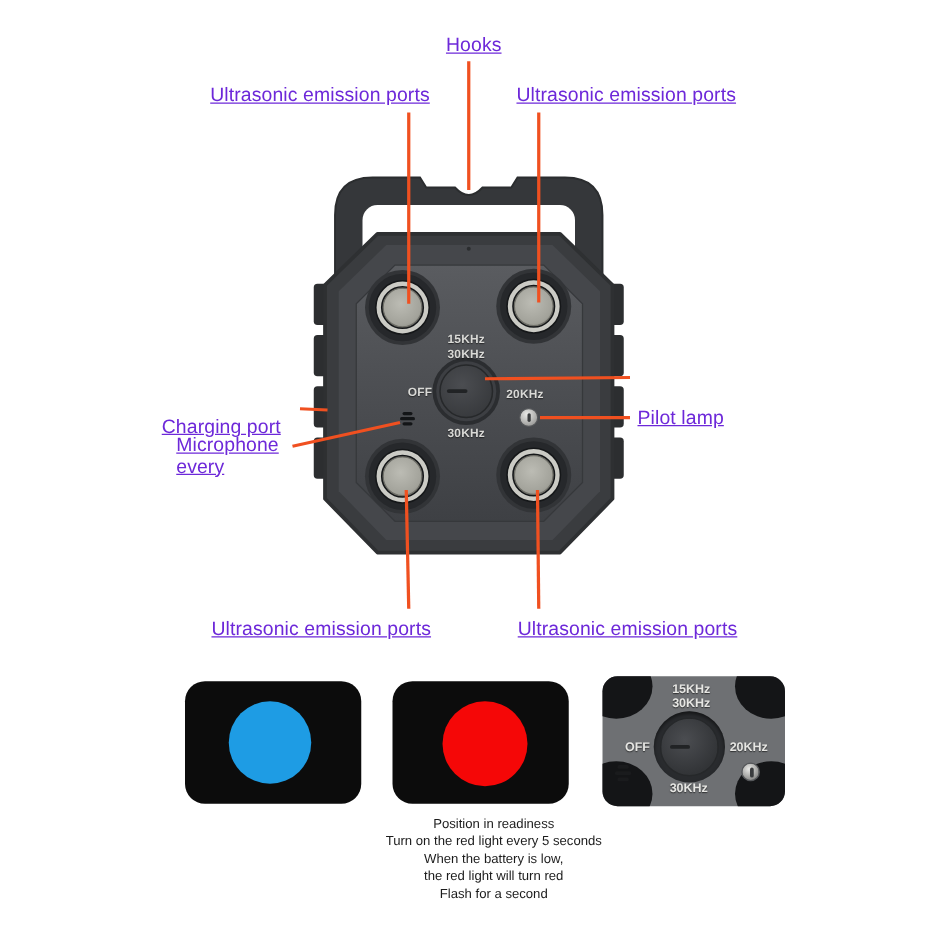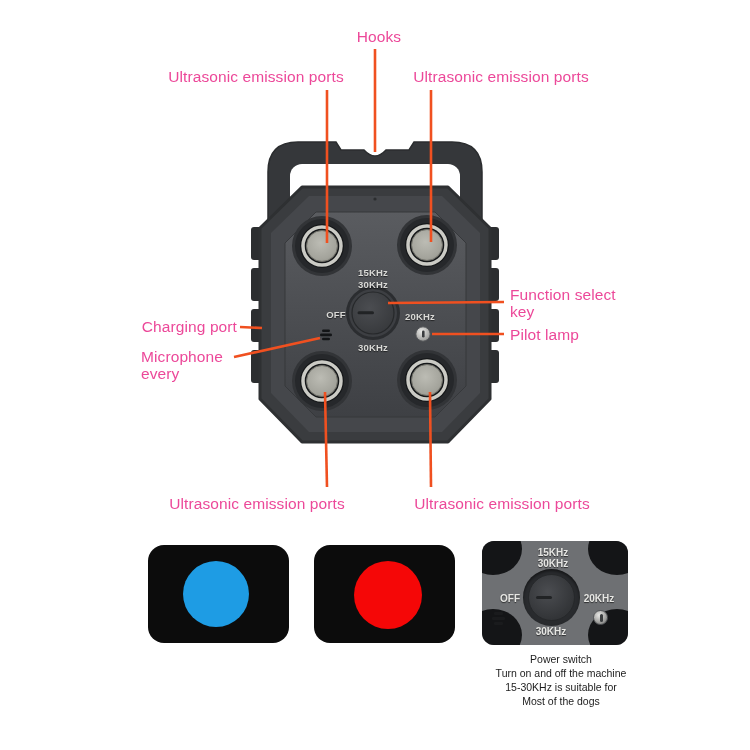--- a/index.html
+++ b/index.html
@@ -2,25 +2,25 @@
 <html><head>
 <meta charset="utf-8">
 <style>
   html,body{margin:0;padding:0;background:#ffffff;}
   .stage{
     position:relative;width:750px;height:750px;background:#ffffff;overflow:hidden;
     font-family:"Liberation Sans", sans-serif;
   }
   .abs{position:absolute;}
   .diagram-label{
-    position:absolute;font-size:15.5px;line-height:16.5px;color:#ec4899;
-    white-space:pre-line;letter-spacing:.1px;
+    position:absolute;font-size:15.5px;line-height:16.5px;color:#6d28d9;
+    white-space:pre-line;letter-spacing:.1px;text-decoration:underline;
   }
   .center-x{transform:translateX(-50%);text-align:center;}
-  .right-align{text-align:right;}
+  .right-align{text-align:center;margin-top:15px;}
   .dev-label{
     position:absolute;color:#d9d9d6;font-weight:bold;font-size:9.5px;
     transform:translate(-50%,-50%);text-shadow:0 1px 1px rgba(0,0,0,.55);
     letter-spacing:.2px;white-space:nowrap;
   }
   .indicator-panel{
     position:absolute;background:#0c0c0c;border-radius:16px;
   }
   .light-circle{
     position:absolute;border-radius:50%;
@@ -170,33 +170,36 @@
   <span class="dev-label" style="left:336px;top:314px">OFF</span>
   <span class="dev-label" style="left:420px;top:316px">20KHz</span>
   <span class="dev-label" style="left:373px;top:347px">30KHz</span>
 
   <div class="diagram-label center-x" style="left:379px;top:29px">Hooks</div>
   <div class="diagram-label center-x" style="left:256px;top:69px">Ultrasonic emission ports</div>
   <div class="diagram-label center-x" style="left:501px;top:69px">Ultrasonic emission ports</div>
   <div class="diagram-label right-align" style="left:117px;top:319px;width:120px">Charging port</div>
   <div class="diagram-label" style="left:141px;top:349px">Microphone
 every</div>
-  <div class="diagram-label" style="left:510px;top:287px">Function select
-key</div>
   <div class="diagram-label" style="left:510px;top:327px">Pilot lamp</div>
   <div class="diagram-label center-x" style="left:257px;top:496px">Ultrasonic emission ports</div>
   <div class="diagram-label center-x" style="left:502px;top:496px">Ultrasonic emission ports</div>
 
   <div class="indicator-panel" style="left:148px;top:545px;width:141px;height:98px">
     <div class="light-circle" style="left:35px;top:16px;width:66px;height:66px;background:#1e9ce4"></div>
   </div>
 
   <div class="indicator-panel" style="left:314px;top:545px;width:141px;height:98px">
     <div class="light-circle" style="left:40px;top:16px;width:68px;height:68px;background:#f50707"></div>
   </div>
+  <div class="caption" style="left:395px;top:652px">Position in readiness
+Turn on the red light every 5 seconds
+When the battery is low,
+the red light will turn red
+Flash for a second</div>
 
   <div class="panel3">
     <div class="p3-corner" style="left:-18px;top:-18px"></div>
     <div class="p3-corner" style="right:-18px;top:-18px"></div>
     <div class="p3-corner" style="left:-18px;bottom:-16px"></div>
     <div class="p3-corner" style="right:-18px;bottom:-16px"></div>
     <div class="p3-knob-outer"></div>
     <div class="p3-knob"></div>
     <div class="p3-dash"></div>
     <div class="mic-dash" style="left:12px;top:71px;width:9px"></div>
@@ -204,18 +207,14 @@
     <div class="mic-dash" style="left:12px;top:81px;width:9px"></div>
     <div class="p3-lamp">
       <div class="p3-lamp-mark"></div>
     </div>
     <span class="mini-label" style="left:71px;top:11px">15KHz</span>
     <span class="mini-label" style="left:71px;top:22px">30KHz</span>
     <span class="mini-label" style="left:28px;top:57px">OFF</span>
     <span class="mini-label" style="left:117px;top:57px">20KHz</span>
     <span class="mini-label" style="left:69px;top:90px">30KHz</span>
   </div>
-  <div class="caption" style="left:561px;top:652px">Power switch
-Turn on and off the machine
-15-30KHz is suitable for
-Most of the dogs</div>
 
 </div>
 
 </body></html>

